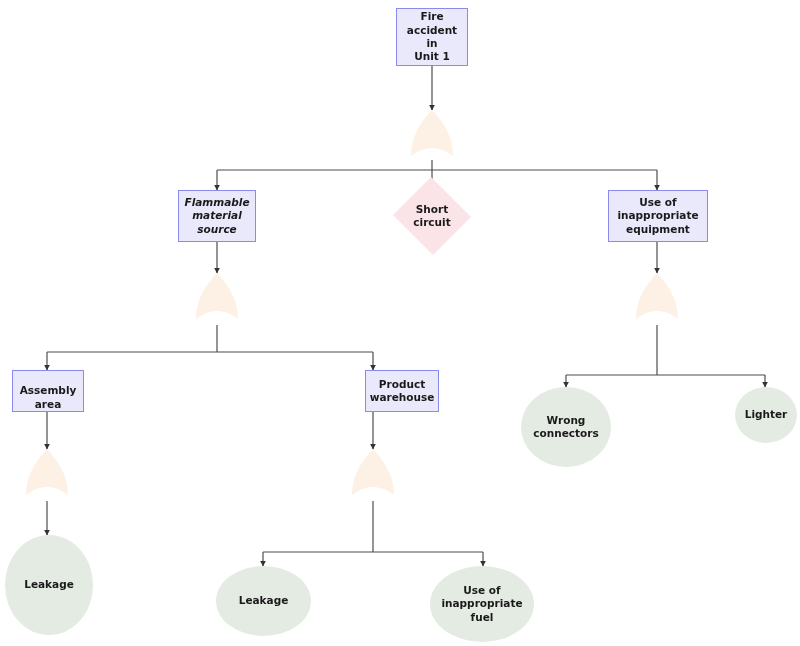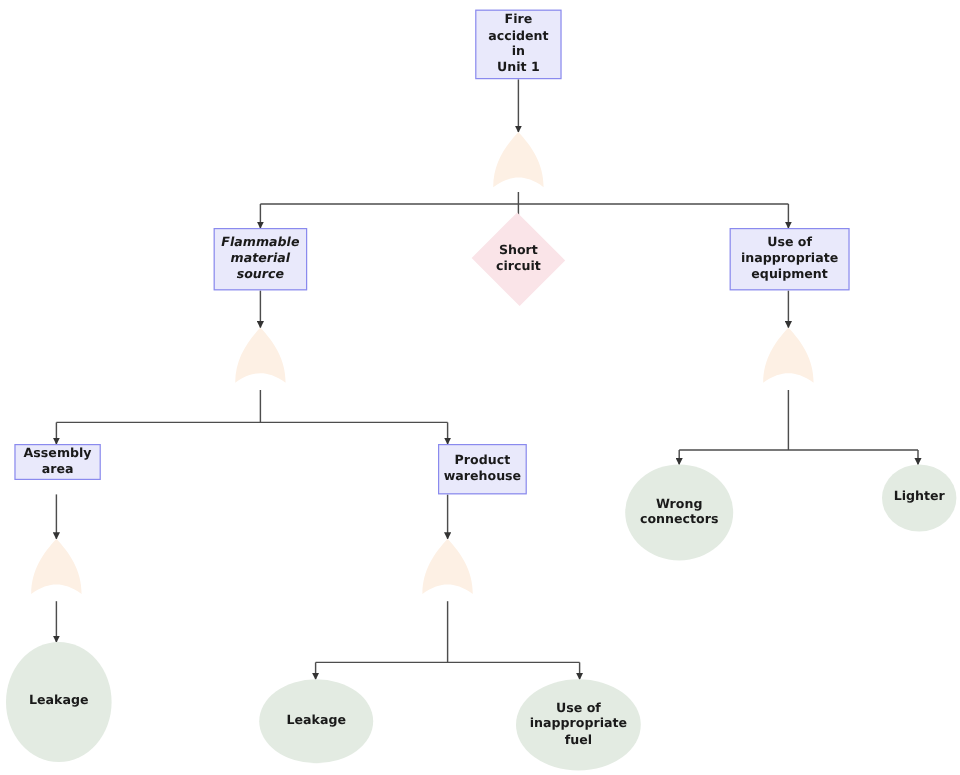--- a/index.html
+++ b/index.html
@@ -134,21 +134,21 @@
     <span class="label-text">Short
 circuit</span>
   </div>
 
   <div class="node node-rect" style="left:608px; top:190px; width:100px; height:52px;">
     <span class="label-text">Use of
 inappropriate
 equipment</span>
   </div>
 
-  <div class="node node-rect" style="left:12px; top:370px; width:72px; height:30px;">
+  <div class="node node-rect" style="left:12px; top:370px; width:72px; height:42px;align-items:flex-end;">
     <span class="label-text">Assembly
 area</span>
   </div>
 
   <div class="node node-rect" style="left:336px; top:370px; width:74px; height:42px;margin-left:29px;">
     <span class="label-text">Product
 warehouse</span>
   </div>
 
   <div class="node node-ellipse" style="left:735px; top:387px; width:62px; height:56px;">

